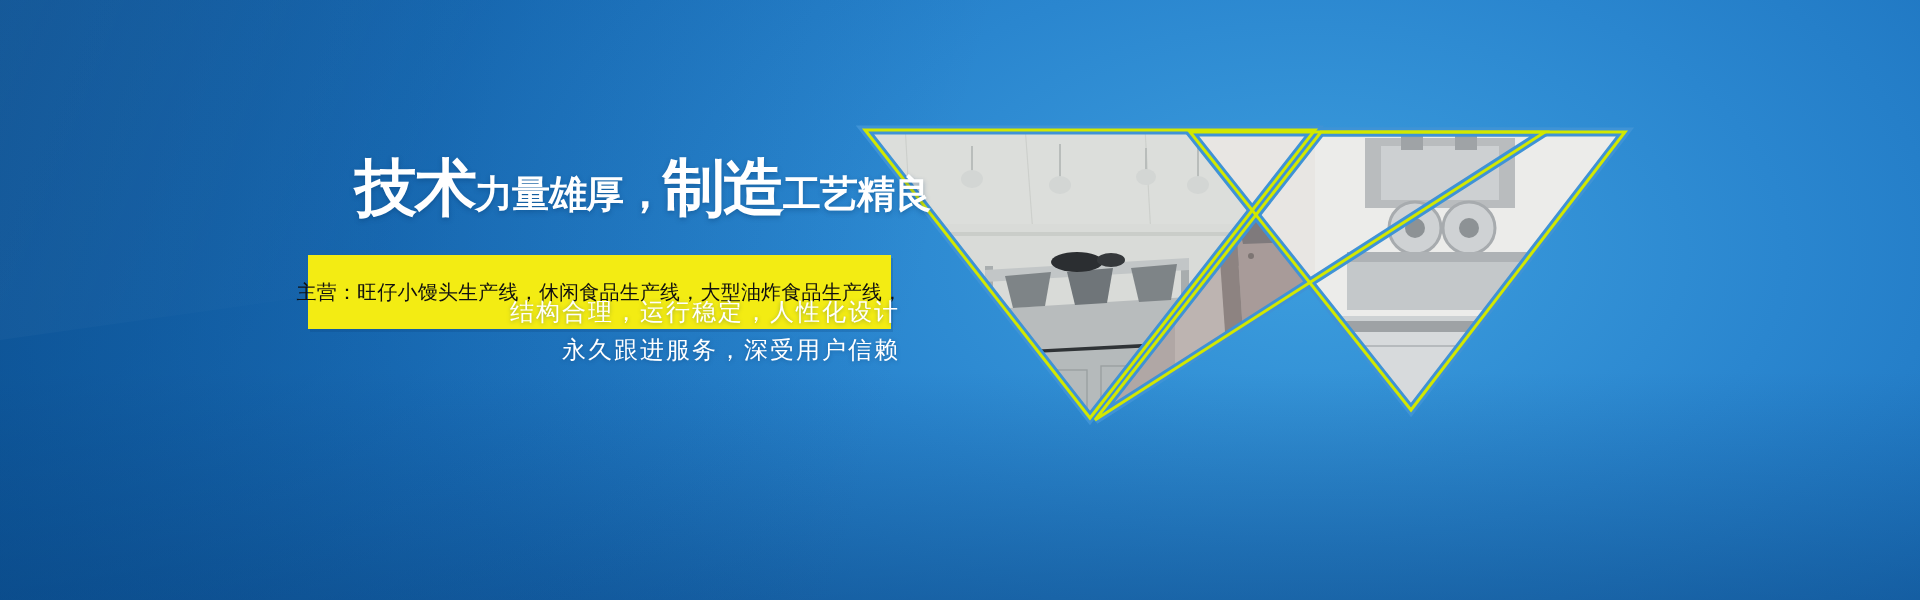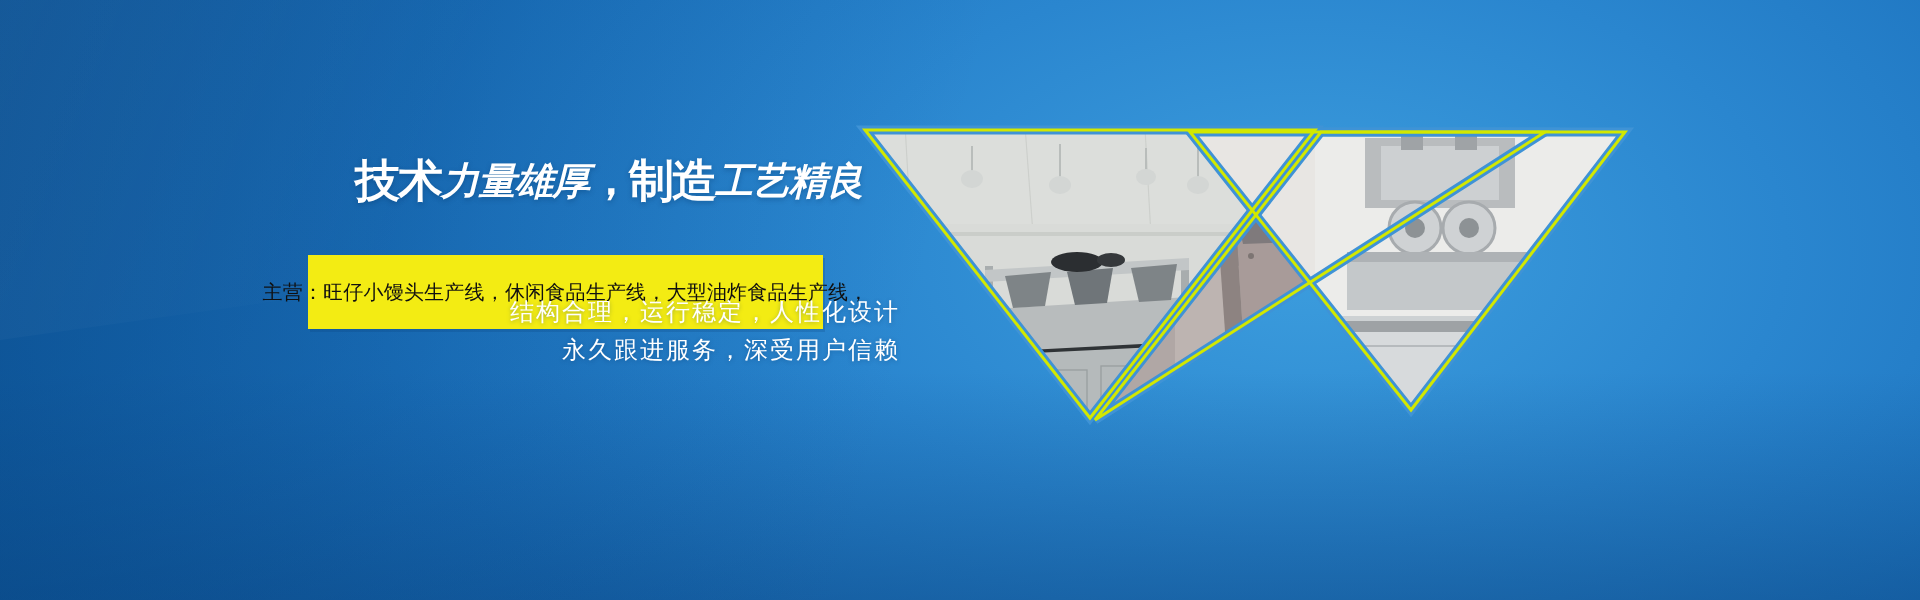--- a/index.html
+++ b/index.html
@@ -48,41 +48,40 @@
     position:absolute;
     left:355px; top:157px;
     white-space:nowrap;
     color:#ffffff;
     font-weight:bold;
     letter-spacing:-1px;
     text-shadow:0 2px 5px rgba(4,52,100,.35);
     line-height:1;
   }
   .headline .big{
-    font-size:45px;
+    font-size:62px;
     font-weight:bold;
     letter-spacing:-2px;
     font-stretch:condensed;
     vertical-align:-2px;
   }
   .headline .sm{
     font-size:38px;
     font-weight:bold;
     letter-spacing:-1px;
-    font-style:italic;
   }
   .headline .comma{
     font-size:44px;
     letter-spacing:-4px;
   }
 
   .yellow-band{
     position:absolute;
     left:308px; top:255px;
-    width:515px; height:74px;
+    width:583px; height:74px;
     background:#f3ec13;
     display:flex;
     flex-direction:column;
     align-items:center;
     justify-content:center;
     box-shadow:2px 3px 0 rgba(6,58,110,.18);
   }
   .yellow-band .yline{
     color:#101010;
     font-size:20px;

